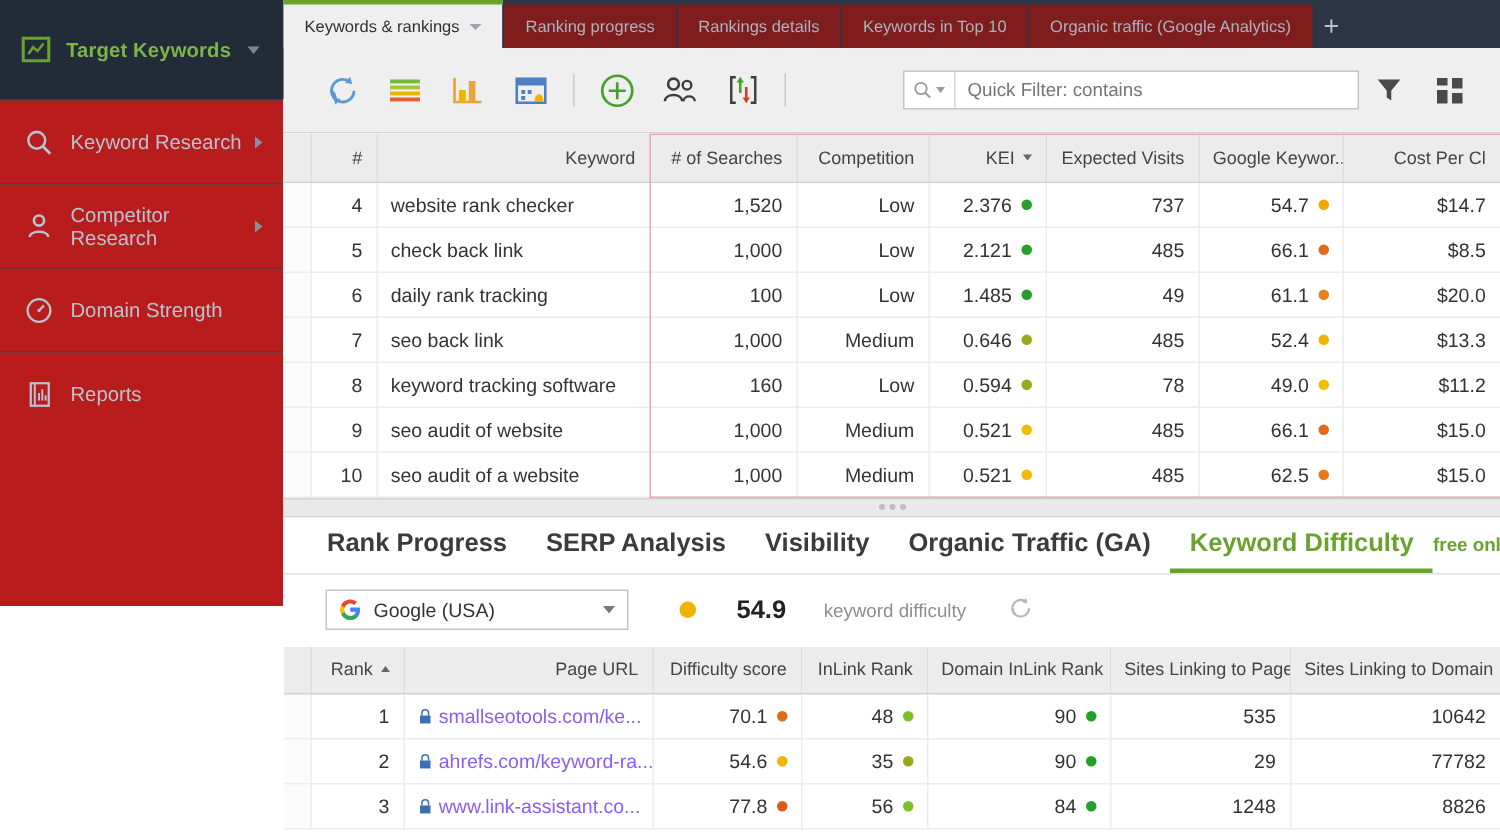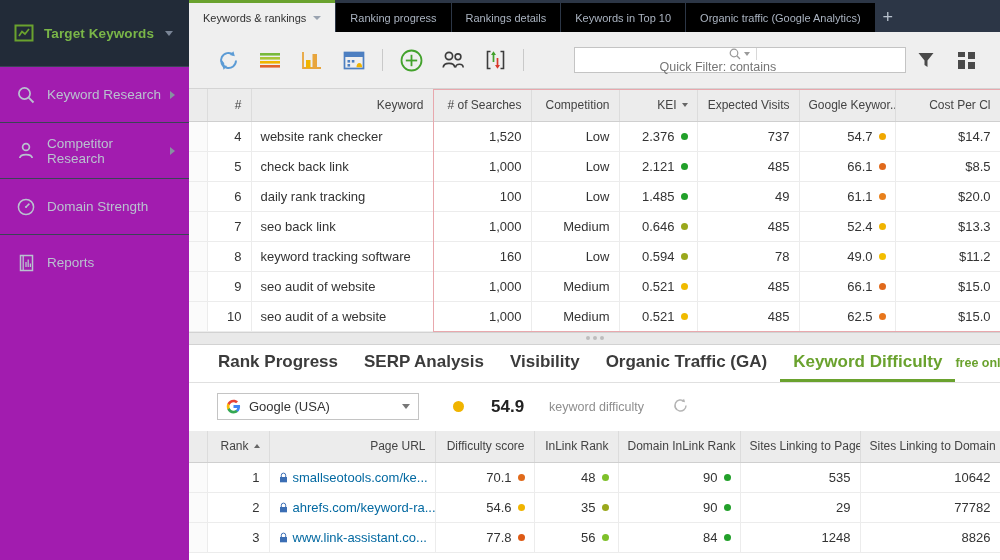--- a/index.html
+++ b/index.html
@@ -7,22 +7,22 @@
     width: 1000px; height: 560px;
     font-family: "Liberation Sans", sans-serif;
     font-size: 13px;
     background: #ffffff;
     overflow: hidden;
   }
   .app { display: flex; width: 1000px; height: 560px; }
 
   
   .sidebar {
-    width: 189px; min-width: 189px; height: 560px;
-    background: #a21caf;
+    width: 189px; min-width: 189px; height: 404px;
+    background: #b91c1c;
     display: flex; flex-direction: column;
   }
   .sb-head {
     height: 66px;
     background: #222b38;
     display: flex; align-items: center;
     padding: 0 14px;
     position: relative;
   }
   .sb-head .sb-ico { width: 20px; height: 20px; margin-right: 10px; flex: 0 0 auto; }
@@ -63,21 +63,21 @@
   .tabbar {
     height: 32px; background: #2c3646; display: flex; align-items: flex-end;
     position: relative; flex: 0 0 auto;
   }
   .tab {
     height: 29px; display: flex; align-items: center; gap: 7px;
     padding: 0 14px; color: #aab3c0; font-size: 11px;
     background: #39435
 2; cursor: pointer; white-space: nowrap;
   }
-  .tab { background: #000000; }
+  .tab { background: #7f1d1d; }
   .tab.active {
     background: #efefef; color: #303030; height: 32px;
     border-top: 3px solid #6aa22e;
   }
   .tab + .tab { border-left: 1px solid #2c3646; }
   .tab .tchev {
     width: 0; height: 0; border-left: 4px solid transparent;
     border-right: 4px solid transparent; border-top: 4.5px solid #9aa3b0;
   }
   .tab-add {
@@ -92,21 +92,21 @@
     flex: 0 0 auto;
   }
   .tb-btn {
     width: 42px; height: 40px; display: flex; align-items: center; justify-content: center;
     cursor: pointer;
   }
   .tb-sep { width: 1px; height: 22px; background: #c9c9c9; margin: 0 7px; }
   .tb-spacer { flex: 1; }
   .qf-wrap {
     display: flex; align-items: center; height: 26px;
-    background: #fff; border: 1px solid #c4c4c4; width: 332px; flex-direction: column;
+    background: #fff; border: 1px solid #c4c4c4; width: 304px;
   }
   .qf-ico {
     width: 34px; height: 24px; display: flex; align-items: center; justify-content: center;
     gap: 3px; border-right: 1px solid #d8d8d8;
   }
   .qf-input {
     flex: 1; border: 0; outline: 0; height: 24px; padding: 0 8px;
     font-family: "Liberation Sans", sans-serif; font-size: 12.5px; color: #8b8b8b;
     background: transparent;
   }
@@ -176,21 +176,21 @@
   }
   .g-logo { width: 15px; height: 15px; flex: 0 0 auto;}
   .se-label { flex: 1; font-size: 13px; color: #333; }
   .sel-chev { width: 0;height:0;border-left:4.5px solid transparent;border-right:4.5px solid transparent;border-top:5px solid #777; }
   .kd-dot { width: 11px; height: 11px; border-radius: 50%; margin-left: 18px; }
   .kd-val { font-size: 17px; font-weight: bold; color: #222; margin-left: 11px; }
   .kd-cap { font-size: 12.5px; color: #8e8e8e; margin-left: 9px; }
   .kd-refresh { margin-left: 12px; cursor: pointer; }
 
   .grid-bot { flex: 1; min-height: 0; overflow: hidden; }
-  .link { color: #0369a1; margin-top: 44px; }
+  .link { color: #8b5cf6; margin-top: 44px; }
   .lock { display:inline-block; width:9px; height:11px; margin-right:5px; vertical-align:-1px;}
 </style>
 </head>
 <body>
 
 <div class="app">
 
   <aside class="sidebar">
     <div class="sb-head">
       <span class="sb-ico">

